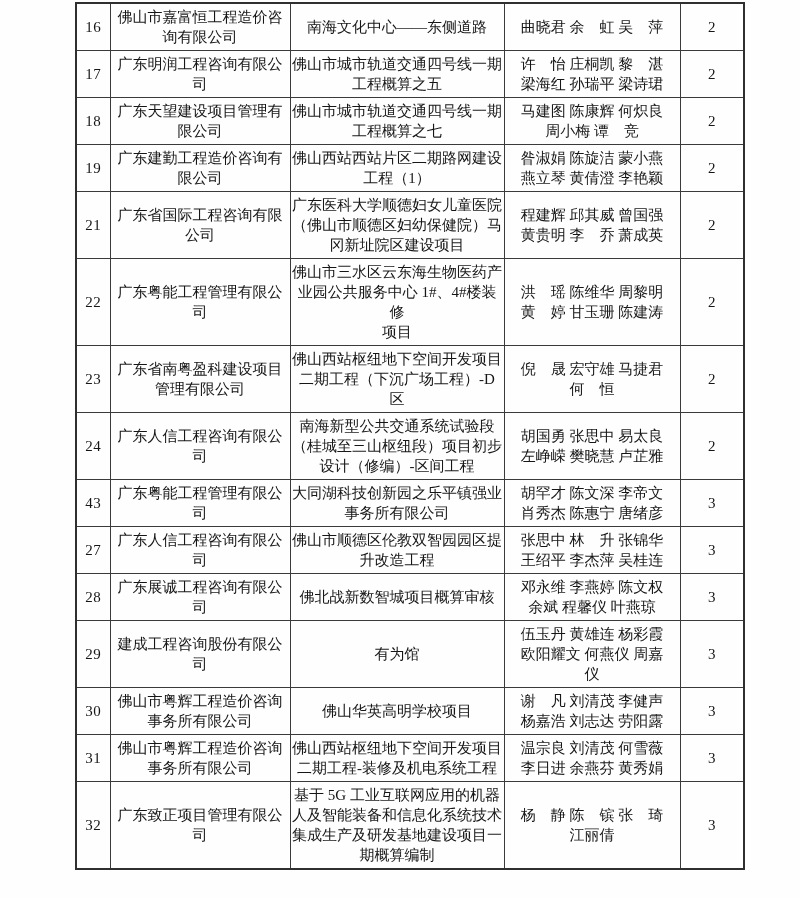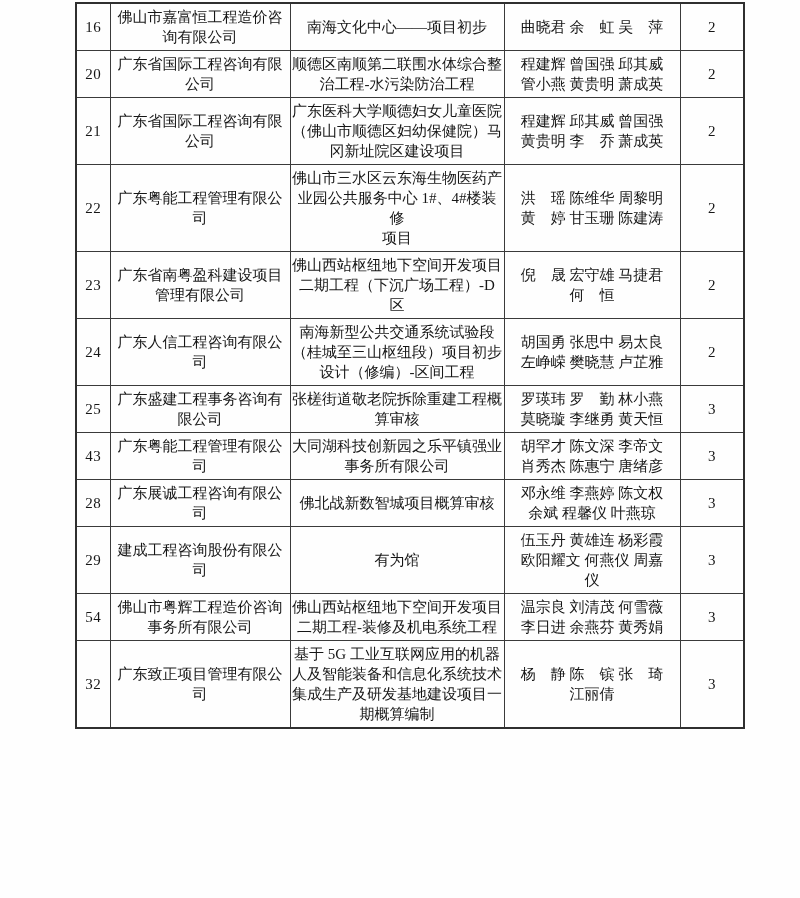--- a/index.html
+++ b/index.html
@@ -61,32 +61,52 @@
       <col style="width:180px">
       <col style="width:214px">
       <col style="width:176px">
       <col style="width:64px">
     </colgroup>
     <tbody>
         <tr>
     <td class="col-no">16</td>
     <td class="col-company">佛山市嘉富恒工程造价咨
 询有限公司</td>
-    <td class="col-project">南海文化中心——项目初步</td>
+    <td class="col-project">南海文化中心——东侧道路</td>
     <td class="col-names">曲晓君 余　虹 吴　萍</td>
     <td class="col-count">2</td>
   </tr>
         <tr>
-    <td class="col-no">20</td>
-    <td class="col-company">广东省国际工程咨询有限
-公司</td>
-    <td class="col-project">顺德区南顺第二联围水体综合整
-治工程-水污染防治工程</td>
-    <td class="col-names">程建辉 曾国强 邱其威
-管小燕 黄贵明 萧成英</td>
+    <td class="col-no">17</td>
+    <td class="col-company">广东明润工程咨询有限公
+司</td>
+    <td class="col-project">佛山市城市轨道交通四号线一期
+工程概算之五</td>
+    <td class="col-names">许　怡 庄桐凯 黎　湛
+梁海红 孙瑞平 梁诗珺</td>
+    <td class="col-count">2</td>
+  </tr>
+        <tr>
+    <td class="col-no">18</td>
+    <td class="col-company">广东天望建设项目管理有
+限公司</td>
+    <td class="col-project">佛山市城市轨道交通四号线一期
+工程概算之七</td>
+    <td class="col-names">马建图 陈康辉 何炽良
+周小梅 谭　竞</td>
+    <td class="col-count">2</td>
+  </tr>
+        <tr>
+    <td class="col-no">19</td>
+    <td class="col-company">广东建勤工程造价咨询有
+限公司</td>
+    <td class="col-project">佛山西站西站片区二期路网建设
+工程（1）</td>
+    <td class="col-names">昝淑娟 陈旋洁 蒙小燕
+燕立琴 黄倩澄 李艳颖</td>
     <td class="col-count">2</td>
   </tr>
         <tr>
     <td class="col-no">21</td>
     <td class="col-company">广东省国际工程咨询有限
 公司</td>
     <td class="col-project">广东医科大学顺德妇女儿童医院
 （佛山市顺德区妇幼保健院）马
 冈新址院区建设项目</td>
     <td class="col-names">程建辉 邱其威 曾国强
@@ -119,60 +139,69 @@
     <td class="col-company">广东人信工程咨询有限公
 司</td>
     <td class="col-project">南海新型公共交通系统试验段
 （桂城至三山枢纽段）项目初步
 设计（修编）-区间工程</td>
     <td class="col-names">胡国勇 张思中 易太良
 左峥嵘 樊晓慧 卢芷雅</td>
     <td class="col-count">2</td>
   </tr>
         <tr>
-    <td class="col-no">25</td>
-    <td class="col-company">广东盛建工程事务咨询有
-限公司</td>
-    <td class="col-project">张槎街道敬老院拆除重建工程概
-算审核</td>
-    <td class="col-names">罗瑛玮 罗　勤 林小燕
-莫晓璇 李继勇 黄天恒</td>
-    <td class="col-count">3</td>
-  </tr>
-        <tr>
     <td class="col-no">43</td>
     <td class="col-company">广东粤能工程管理有限公
 司</td>
     <td class="col-project">大同湖科技创新园之乐平镇强业
 事务所有限公司</td>
     <td class="col-names">胡罕才 陈文深 李帝文
 肖秀杰 陈惠宁 唐绪彦</td>
     <td class="col-count">3</td>
   </tr>
         <tr>
+    <td class="col-no">27</td>
+    <td class="col-company">广东人信工程咨询有限公
+司</td>
+    <td class="col-project">佛山市顺德区伦教双智园园区提
+升改造工程</td>
+    <td class="col-names">张思中 林　升 张锦华
+王绍平 李杰萍 吴桂连</td>
+    <td class="col-count">3</td>
+  </tr>
+        <tr>
     <td class="col-no">28</td>
     <td class="col-company">广东展诚工程咨询有限公
 司</td>
     <td class="col-project">佛北战新数智城项目概算审核</td>
     <td class="col-names">邓永维 李燕婷 陈文权
 余斌 程馨仪 叶燕琼</td>
     <td class="col-count">3</td>
   </tr>
         <tr>
     <td class="col-no">29</td>
     <td class="col-company">建成工程咨询股份有限公
 司</td>
     <td class="col-project">有为馆</td>
     <td class="col-names">伍玉丹 黄雄连 杨彩霞
 欧阳耀文 何燕仪 周嘉
 仪</td>
     <td class="col-count">3</td>
   </tr>
         <tr>
-    <td class="col-no">54</td>
+    <td class="col-no">30</td>
+    <td class="col-company">佛山市粤辉工程造价咨询
+事务所有限公司</td>
+    <td class="col-project">佛山华英高明学校项目</td>
+    <td class="col-names">谢　凡 刘清茂 李健声
+杨嘉浩 刘志达 劳阳露</td>
+    <td class="col-count">3</td>
+  </tr>
+        <tr>
+    <td class="col-no">31</td>
     <td class="col-company">佛山市粤辉工程造价咨询
 事务所有限公司</td>
     <td class="col-project">佛山西站枢纽地下空间开发项目
 二期工程-装修及机电系统工程</td>
     <td class="col-names">温宗良 刘清茂 何雪薇
 李日进 余燕芬 黄秀娟</td>
     <td class="col-count">3</td>
   </tr>
         <tr>
     <td class="col-no">32</td>

